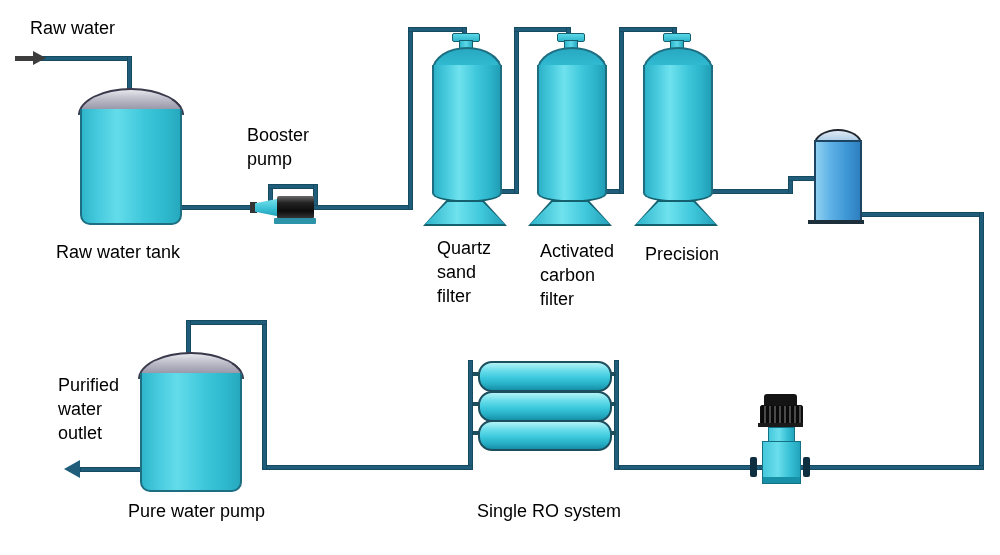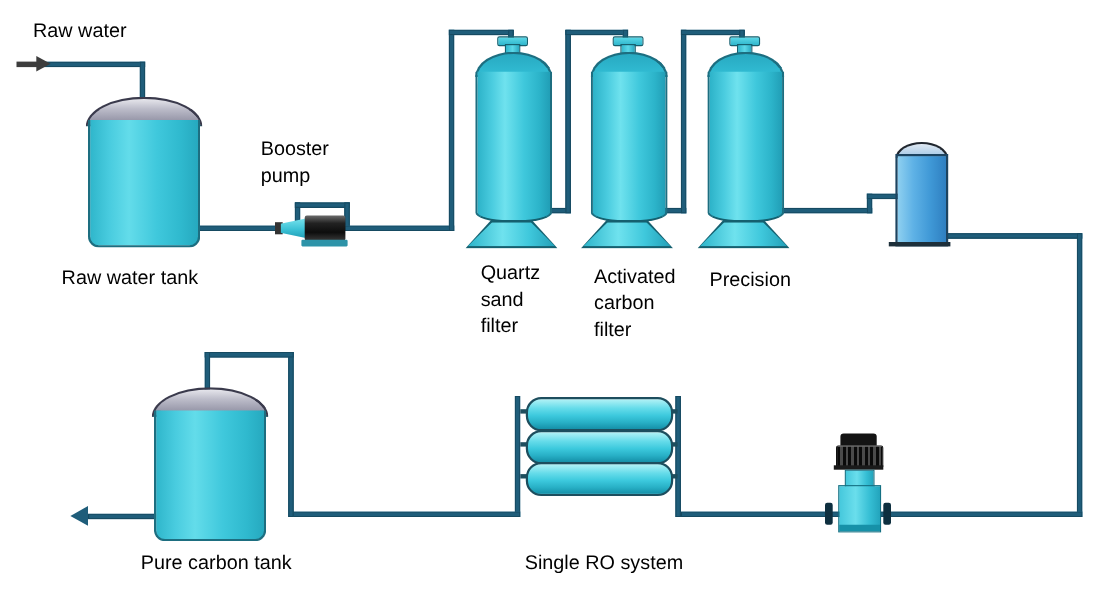--- a/index.html
+++ b/index.html
@@ -194,26 +194,29 @@
     <div class="abs" style="left:803px;top:457px;width:7px;height:20px;background:#0e2f3f;border-radius:2px"></div>
     <div class="abs pump-cyan" style="left:762px;top:441px;width:37px;height:41px;box-shadow:inset 0 -6px 0 #1691a8"></div>
   </div>
 
   <div>
     <div class="abs dome-gray" style="left:138px;top:352px;width:102px;height:23px"></div>
     <div class="abs tank-body" style="left:140px;top:373px;width:98px;height:117px"></div>
   </div>
 
   <div class="label" style="left:30px;top:17px">Raw water</div>
-  <div class="label" style="left:237px;top:124px">Booster
+  <div class="label" style="left:247px;top:124px">Booster
 pump</div>
   <div class="label" style="left:56px;top:241px">Raw water tank</div>
   <div class="label" style="left:437px;top:237px">Quartz
 sand
 filter</div>
   <div class="label" style="left:540px;top:240px">Activated
 carbon
 filter</div>
   <div class="label" style="left:645px;top:243px">Precision</div>
-  <div class="label" style="left:128px;top:500px">Pure carbon tank</div>
+  <div class="label" style="left:58px;top:374px">Purified
+water
+outlet</div>
+  <div class="label" style="left:128px;top:500px">Pure water pump</div>
   <div class="label" style="left:477px;top:500px">Single RO system</div>
 
 </div>
 
 </body></html>

